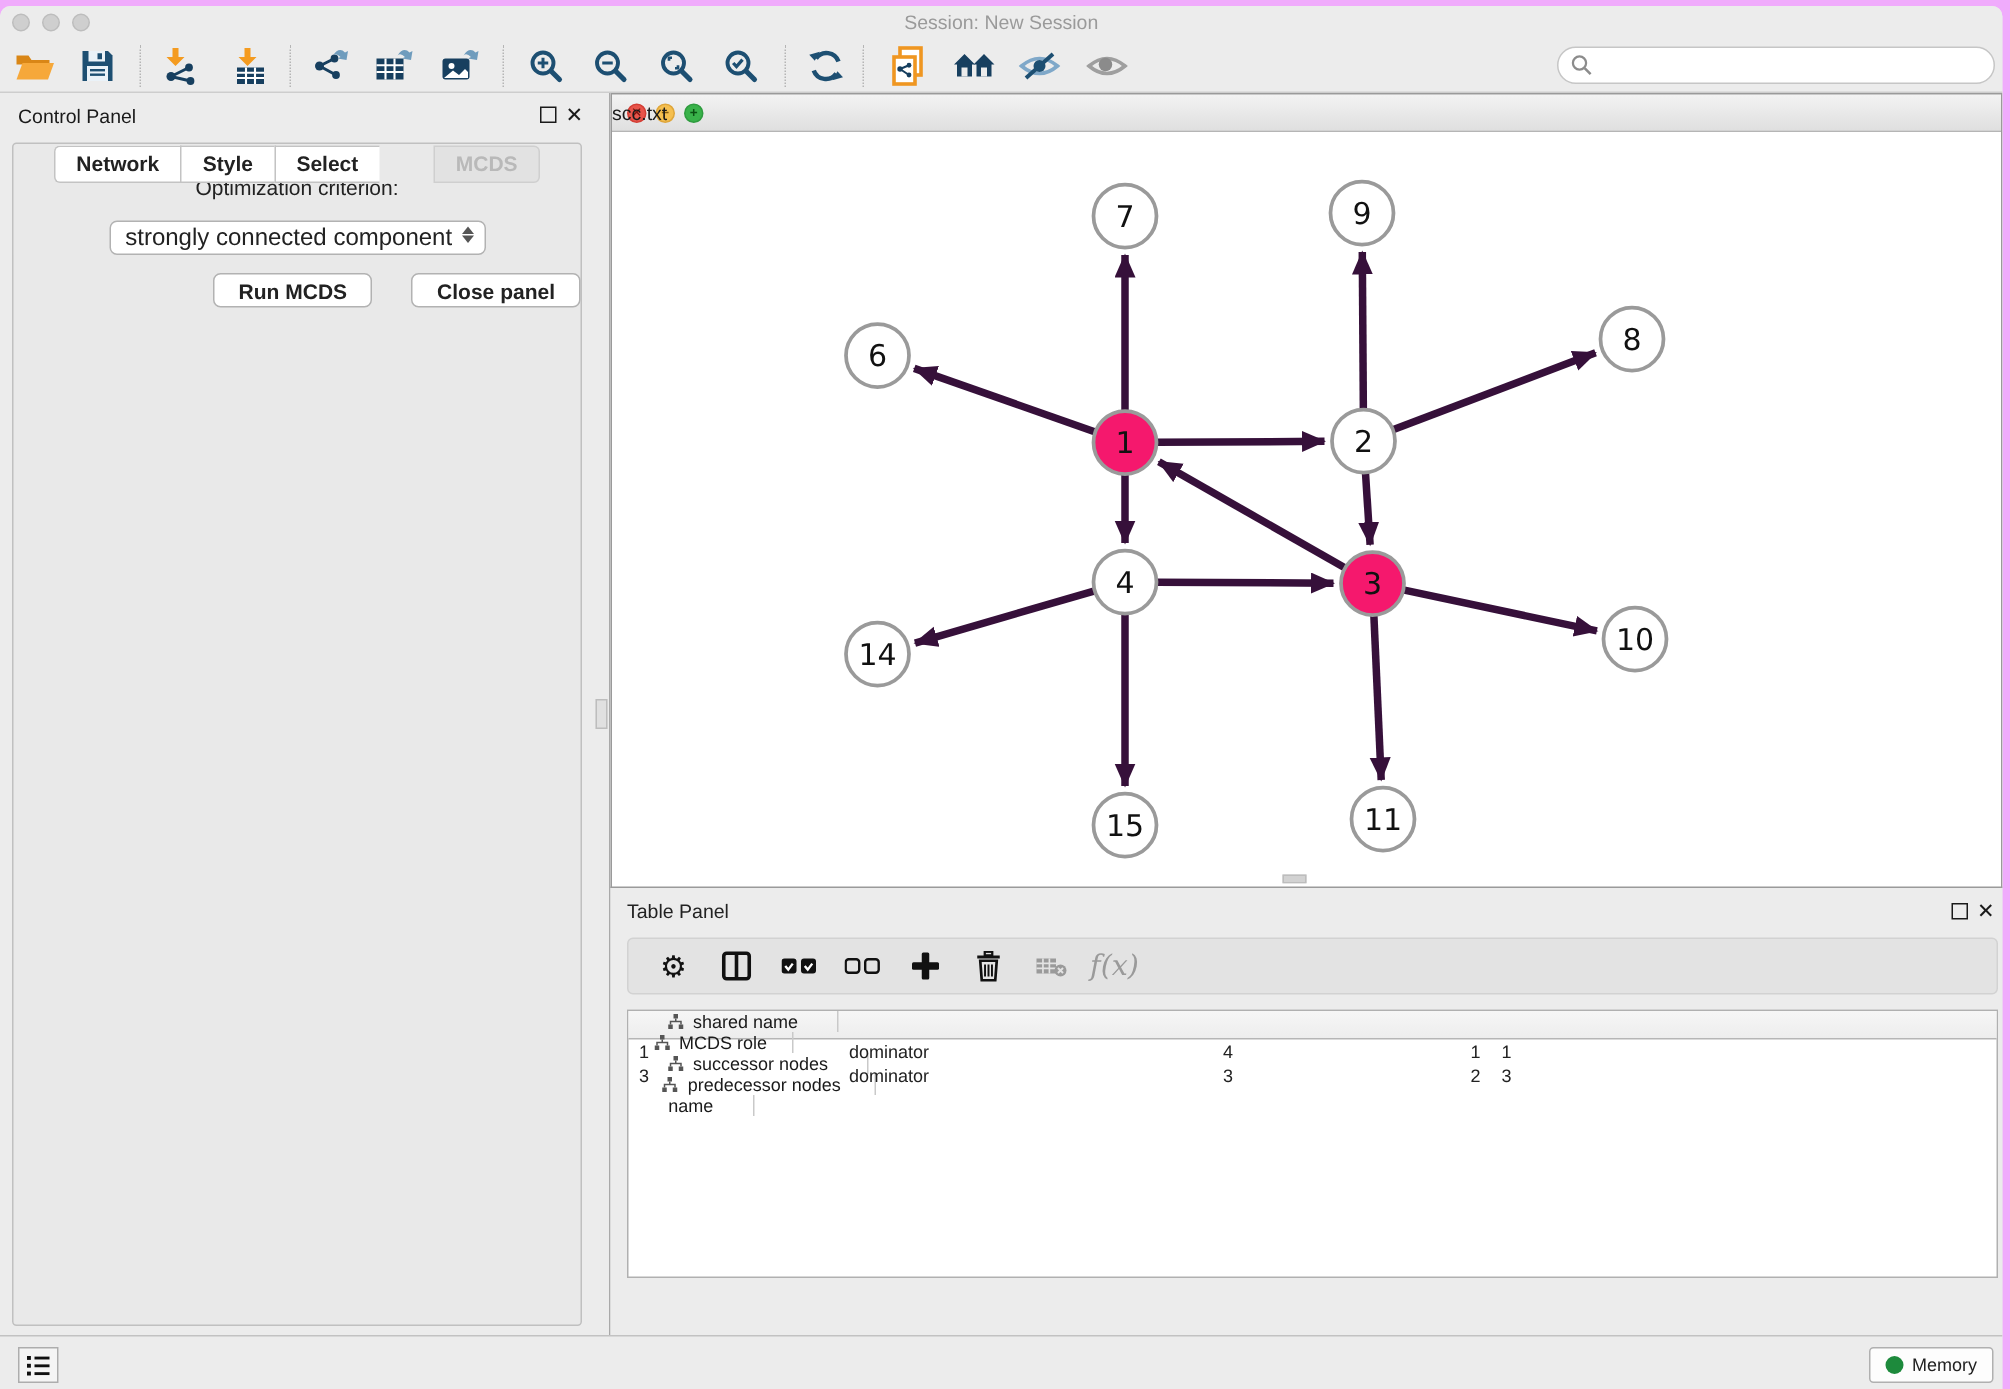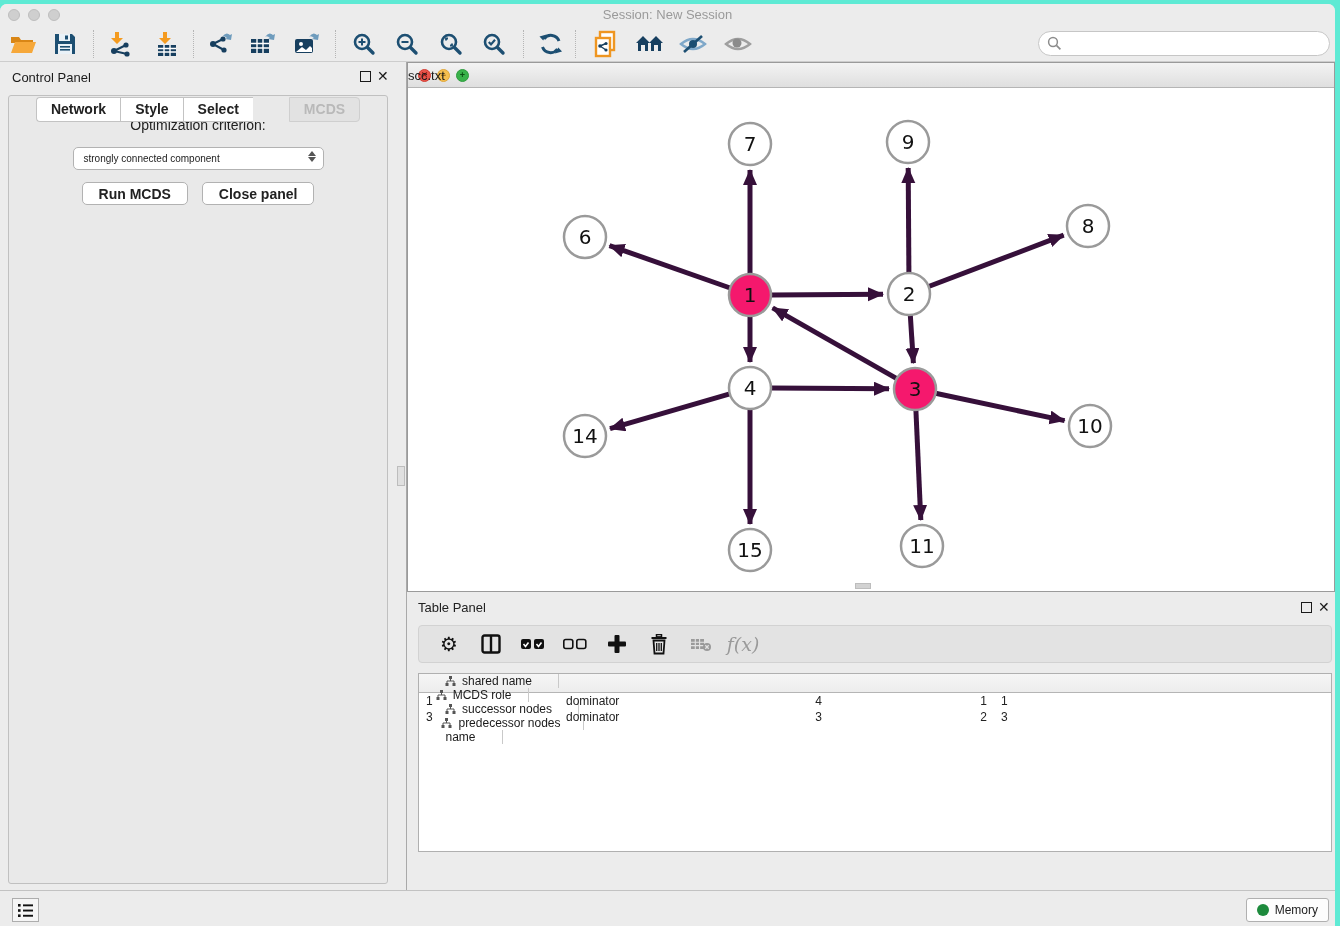--- a/index.html
+++ b/index.html
@@ -1,18 +1,18 @@
 <!DOCTYPE html>
 <html><head>
 <meta charset="utf-8">
 <style>
   * { margin:0; padding:0; box-sizing:border-box; }
   html,body { width:1340px; height:926px; }
   body { font-family:"Liberation Sans","DejaVu Sans",sans-serif; font-size:13px; color:#222; }
-  .app { position:relative; width:1340px; height:926px; background:#5eead4; overflow:hidden; }
+  .app { position:relative; width:1340px; height:926px; background:#f0abfc; overflow:hidden; }
   .window { position:absolute; left:0; top:4px; width:1335px; height:922px; background:#ececec;
             border-radius:7px 7px 0 0; overflow:hidden; }
 
   
   .titlebar { position:relative; height:22px; background:#ececec; }
   .tl-lights { position:absolute; left:8px; top:5px; display:flex; gap:8px; }
   .tl-light { width:12px; height:12px; border-radius:50%; background:#cfcfcf; border:1px solid #bdbdbd; }
   .titlebar .title { position:absolute; left:0; right:0; top:3px; text-align:center; color:#9a9a9a; font-size:13px; }
 
   
@@ -36,26 +36,26 @@
   .panel-close { position:absolute; top:6px; font-size:14px; font-weight:bold; color:#1a1a1a; }
   .cp-tabs { position:relative; z-index:2; display:flex; justify-content:center; margin-top:5px; }
   .cp-tab { padding:3px 14px 4px; font-size:14px; font-weight:bold; background:#fff; border:1px solid #c3c3c3; border-right:none; cursor:default; }
   .cp-tab:first-child { border-radius:4px 0 0 4px; }
   .cp-tab.last { border-right:1px solid #c3c3c3; border-radius:0 4px 4px 0;margin-left:36px; }
   .cp-tab.active { background:#e2e2e2; color:#b9b9b9; border-color:#cfcfcf; }
   .cp-body { position:absolute; left:8px; right:8px; top:46px; bottom:6px; background:#e9e9e9;
              border:1px solid #c0c0c0; border-radius:3px; margin-top:-13px; padding-top:13px; }
   .opt-label { text-align:center; margin-top:8px; font-size:14px; }
   .dropdown { position:relative; margin:14px auto 0; width:251px; height:23px; background:#fff;
-              border:1px solid #b2b2b2; border-radius:5px; display:flex; align-items:center; padding-left:10px; font-size:10px;text-align:right; }
+              border:1px solid #b2b2b2; border-radius:5px; display:flex; align-items:center; padding-left:10px; font-size:16px;text-align:right; }
   .dd-arrows { position:absolute; right:7px; top:3px; display:flex; flex-direction:column; gap:1px; }
   .dd-arrows span { width:0; height:0; border-left:4px solid transparent; border-right:4px solid transparent; }
   .dd-up { border-bottom:5px solid #555; }
   .dd-down { border-top:5px solid #555; }
-  .cp-buttons { display:flex; justify-content:center; gap:14px; margin-top:12px; }
+  .cp-buttons { display:flex; justify-content:flex-end; gap:26px; margin-top:12px; }
   .push-btn { height:23px; padding:0 16px; background:#fff; border:1px solid #b2b2b2; border-radius:5px;
               font-size:14px; font-weight:bold; display:flex; align-items:center; cursor:default; }
   .result-box { position:absolute; left:6px; right:8px; top:376px; bottom:8px; border:1px solid #9a9a9a; background:#fff; }
   .result-legend { position:absolute; top:-9px; left:6px; background:#e9e9e9; padding:0 3px; font-size:13px; font-weight:bold; color:#111; }
   .result-text { position:absolute; inset:2px 13px 2px 2px; font-size:13px; line-height:17px; padding:4px 4px; white-space:pre; overflow:hidden; }
   .result-scroll { position:absolute; top:1px; bottom:1px; right:1px; width:11px; background:#f1f1f1; border-left:1px solid #d8d8d8; }
 
   
   .net-window { position:relative; height:530px; background:#fff; border:1px solid #9a9a9a; border-top:none; }
   .net-titlebar { position:relative; height:26px; background:linear-gradient(#f3f3f3,#dfdfdf); border-top:1px solid #9a9a9a; border-bottom:1px solid #b5b5b5; }

